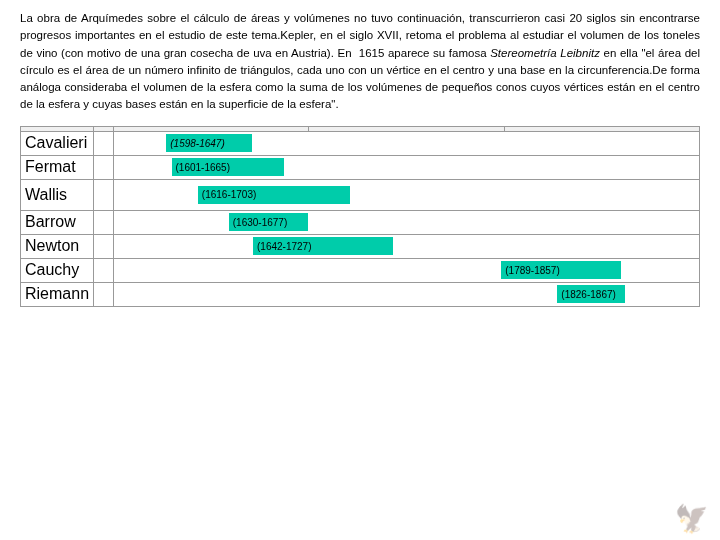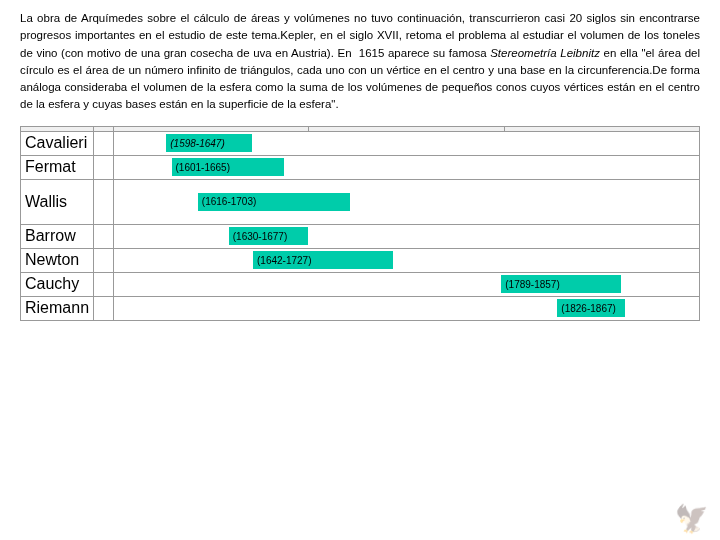--- a/index.html
+++ b/index.html
@@ -96,21 +96,21 @@
           <td style="width: 20px; padding: 0px;"></td>
           <td colspan="3" style="padding: 2px 3px; position: relative;">
             <div style="position: relative; width: 100%; height: 18px;">
               <div style="position: absolute; left: 9.39394%; width: 19.3939%; height: 100%; background: rgb(0, 204, 170); display: flex; align-items: center; padding-left: 4px; font-size: 10px; white-space: nowrap;">(1601-1665)</div>
             </div>
           </td>
         </tr>
         <tr>
           <td class="name-cell">Wallis</td>
           <td style="width: 20px; padding: 0px;"></td>
-          <td colspan="3" style="padding: 13px 3px; position: relative;">
+          <td colspan="3" style="padding: 6px 3px; position: relative;">
             <div style="position: relative; width: 100%; height: 18px;">
               <div style="position: absolute; left: 13.9394%; width: 26.3636%; height: 100%; background: rgb(0, 204, 170); display: flex; align-items: center; padding-left: 4px; font-size: 10px; white-space: nowrap;">(1616-1703)</div>
             </div>
           </td>
         </tr>
         <tr>
           <td class="name-cell">Barrow</td>
           <td style="width: 20px; padding: 0px;"></td>
           <td colspan="3" style="padding: 2px 13px; position: relative;">
             <div style="position: relative; width: 100%; height: 18px;">

